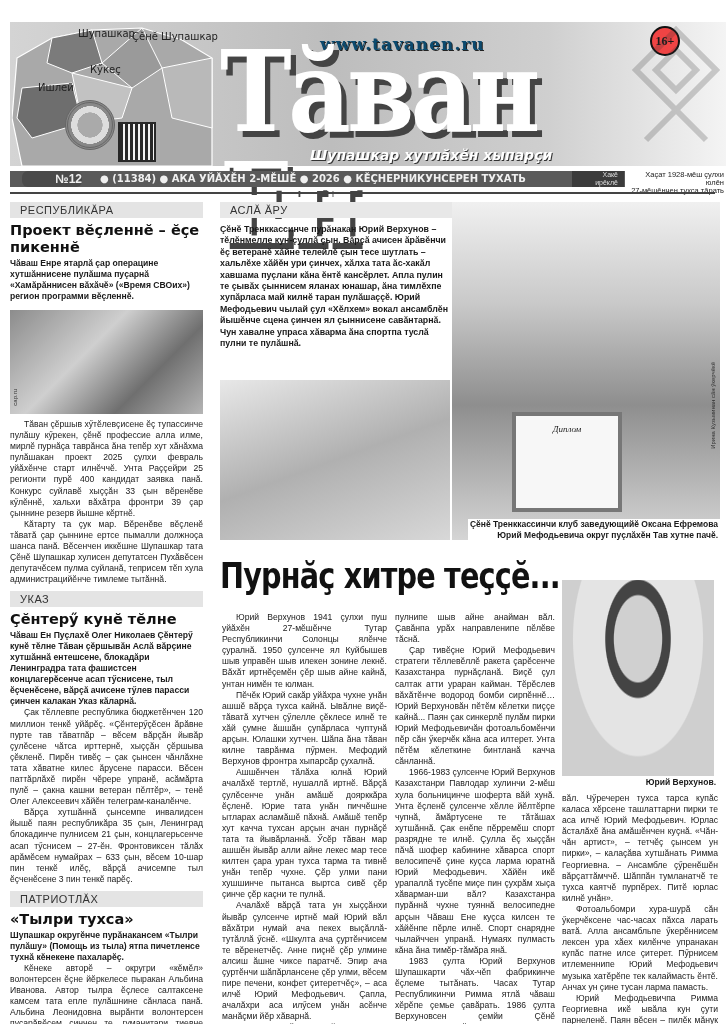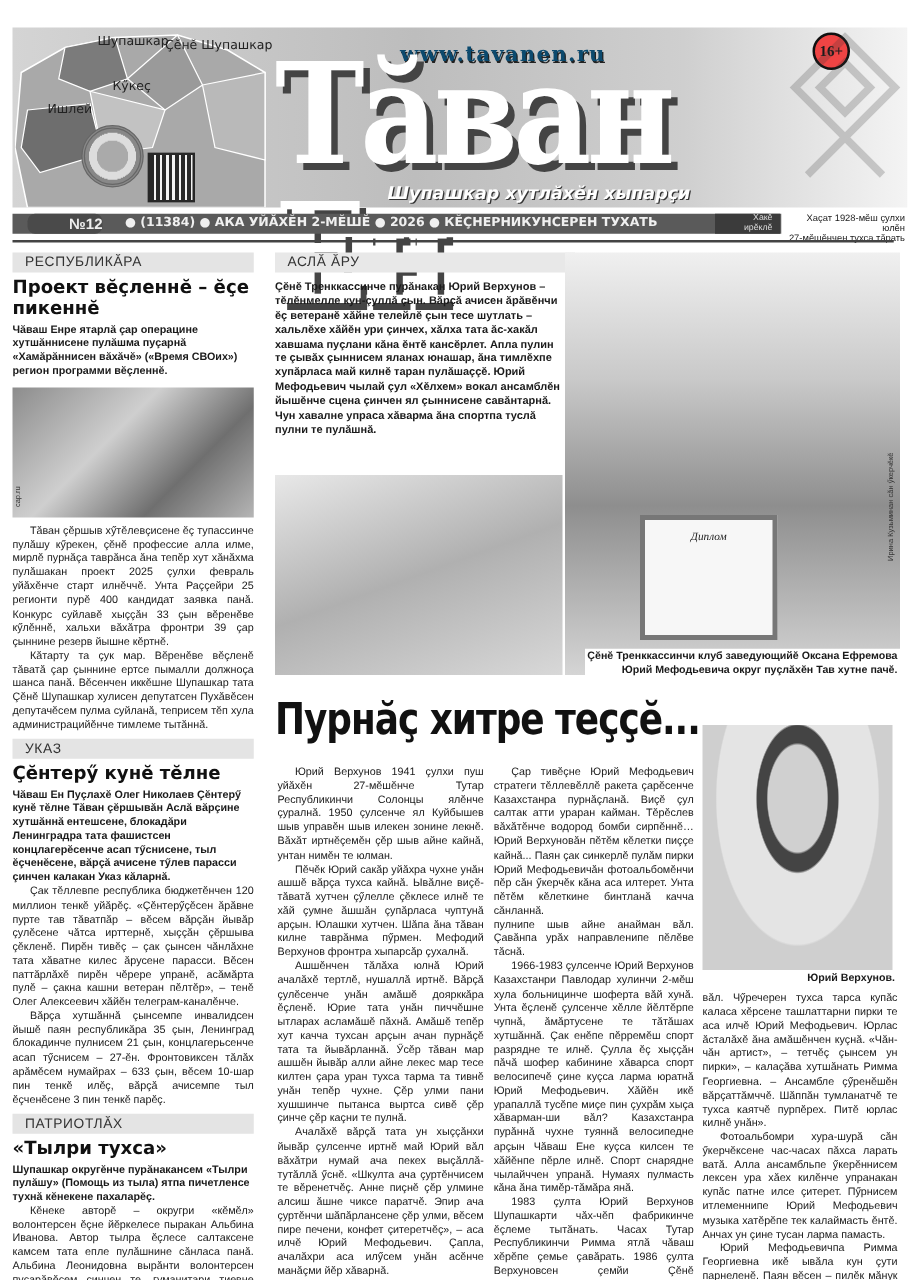--- a/index.html
+++ b/index.html
@@ -131,22 +131,22 @@
 
 <div class="col txt" style="left:222px;top:612px;width:165px;">
   <p>Юрий Верхунов 1941 çулхи пуш уйăхĕн 27-мĕшĕнче Тутар Республикинчи Солонцы ялĕнче çуралнă. 1950 çулсенче ял Куйбышев шыв управĕн шыв илекен зонине лекнĕ. Вăхăт иртнĕçемĕн çĕр шыв айне кайнă, унтан нимĕн те юлман.</p>
   <p>Пĕчĕк Юрий сакăр уйăхра чухне унăн ашшĕ вăрçа тухса кайнă. Ывăлне виçĕ-тăватă хутчен çӳлелле çĕклесе илнĕ те хăй çумне ăшшăн çупăрласа чуптунă арçын. Юлашки хутчен. Шăпа ăна тăван килне таврăнма пӳрмен. Мефодий Верхунов фронтра хыпарсăр çухалнă.</p>
   <p>Ашшĕнчен тăлăха юлнă Юрий ачалăхĕ тертлĕ, нушаллă иртнĕ. Вăрçă çулĕсенче унăн амăшĕ доярккăра ĕçленĕ. Юрие тата унăн пиччĕшне ытларах асламăшĕ пăхнă. Амăшĕ тепĕр хут качча тухсан арçын ачан пурнăçĕ тата та йывăрланнă. Ӳсĕр тăван мар ашшĕн йывăр алли айне лекес мар тесе килтен çара уран тухса тарма та тивнĕ унăн тепĕр чухне. Çĕр улми пани хушшинче пытанса выртса сивĕ çĕр çинче çĕр каçни те пулнă.</p>
   <p>Ачалăхĕ вăрçă тата ун хыççăнхи йывăр çулсенче иртнĕ май Юрий вăл вăхăтри нумай ача пекех выçăллă-тутăллă ӳснĕ. «Шкулта ача çуртĕнчисем те вĕренетчĕç. Анне пиçнĕ çĕр улмине алсиш ăшне чиксе паратчĕ. Эпир ача çуртĕнчи шăпăрлансене çĕр улми, вĕсем пире печени, конфет çитеретчĕç», – аса илчĕ Юрий Мефодьевич. Çапла, ачалăхри аса илӳсем унăн асĕнче манăçми йĕр хăварнă.</p>
   <p>Шкул хыççăн Юрий Верхунов ремесла училищине кĕнĕ. Водолаза вĕреннĕ, анчах кессон чирĕ (атмосфера пусăмĕ хăвăрт чакнипе юн çаврăнăшĕ пăсăлни)</p>
 </div>
 
 <div class="col txt" style="left:395px;top:612px;width:160px;">
+  <p style="text-indent:0">пулнипе шыв айне анайман вăл. Çавăнпа урăх направленипе пĕлĕве тăснă.</p>
   <p>Çар тивĕçне Юрий Мефодьевич стратеги тĕллевĕллĕ ракета çарĕсенче Казахстанра пурнăçланă. Виçĕ çул салтак атти ураран кайман. Тĕрĕслев вăхăтĕнче водород бомби сирпĕннĕ… Юрий Верхуновăн пĕтĕм кĕлетки пиççе кайнă... Паян çак синкерлĕ пулăм пирки Юрий Мефодьевичăн фотоальбомĕнчи пĕр сăн ӳкерчĕк кăна аса илтерет. Унта пĕтĕм кĕлеткине бинтланă качча сăнланнă.</p>
-  <p style="text-indent:0">пулнипе шыв айне анайман вăл. Çавăнпа урăх направленипе пĕлĕве тăснă.</p>
   <p>1966-1983 çулсенче Юрий Верхунов Казахстанри Павлодар хулинчи 2-мĕш хула больницинче шоферта вăй хунă. Унта ĕçленĕ çулсенче хĕлле йĕлтĕрпе чупнă, ăмăртусене те тăтăшах хутшăннă. Çак енĕпе пĕрремĕш спорт разрядне те илнĕ. Çулла ĕç хыççăн пăчă шофер кабинине хăварса спорт велосипечĕ çине куçса ларма юратнă Юрий Мефодьевич. Хăйĕн икĕ урапаллă тусĕпе миçе пин çухрăм хыçа хăварман-ши вăл? Казахстанра пурăннă чухне туяннă велосипедне арçын Чăваш Ене куçса килсен те хăйĕнпе пĕрле илнĕ. Спорт снарядне чылайччен упранă. Нумаях пулмасть кăна ăна тимĕр-тăмăра янă.</p>
   <p>1983 çулта Юрий Верхунов Шупашкарти чăх-чĕп фабрикинче ĕçлеме тытăнать. Часах Тутар Республикинчи Римма ятлă чăваш хĕрĕпе çемье çавăрать. 1986 çулта Верхуновсен çемйи Çĕнĕ Тренккассинче тĕпленет. Çак çулсенче Юрий Мефодьевич вырăнти «Хĕлхем» ансамбле çӳреме пуçлать. Купăс каласа кăна мар, илемлĕ юрласа та темиçе теçетке çул куракан чĕрине сцена çинчен тыткăнланă. Купăс калама ача чухнех хăй тĕллĕн вĕреннĕ</p>
 </div>
 
 <div class="col" style="left:562px;top:580px;width:156px;height:208px;">
   <div class="photo" style="width:152px;height:196px;background:radial-gradient(ellipse at 50% 30%,#d0d0d0 0 22%,#444 23% 30%,#e4e4e4 31% 60%,#cfcfcf 61%);"></div>
   <div class="caption" style="position:absolute;right:2px;bottom:0;">Юрий Верхунов.</div>
 </div>
 
 <div class="col txt" style="left:562px;top:793px;width:156px;">

